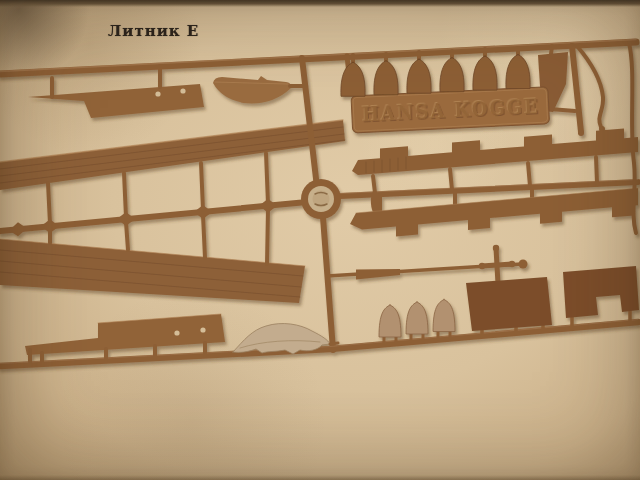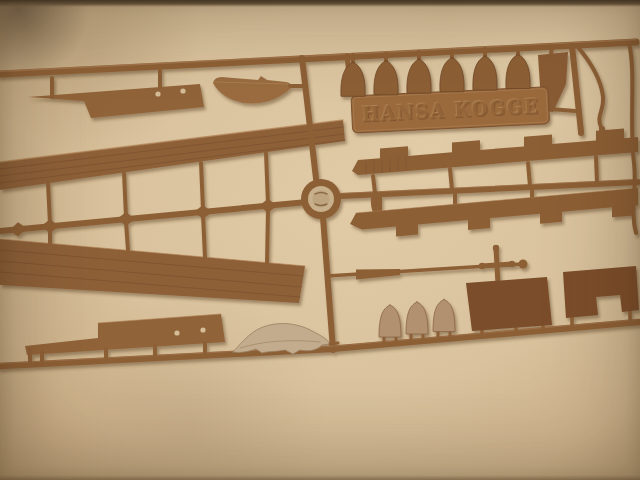--- a/index.html
+++ b/index.html
@@ -220,16 +220,17 @@
             <path transform="translate(452,74.7)" d="M0,-17 C7,-14 13,-5 12,17 L-12,17 C-13,-5 -7,-14 0,-17 Z"></path>
             <path transform="translate(485,73.1)" d="M0,-17 C7,-14 13,-5 12,17 L-12,17 C-13,-5 -7,-14 0,-17 Z"></path>
             <path transform="translate(518,71.6)" d="M0,-17 C7,-14 13,-5 12,17 L-12,17 C-13,-5 -7,-14 0,-17 Z"></path>
           </g>
         </g>
 
       </g>
     </svg>
   </div>
 
+  <div class="caption">Литник Е</div>
   <div class="top-edge"></div>
   <div class="bottom-edge"></div>
   <div class="vignette"></div>
 </div>
 
 </body></html>

